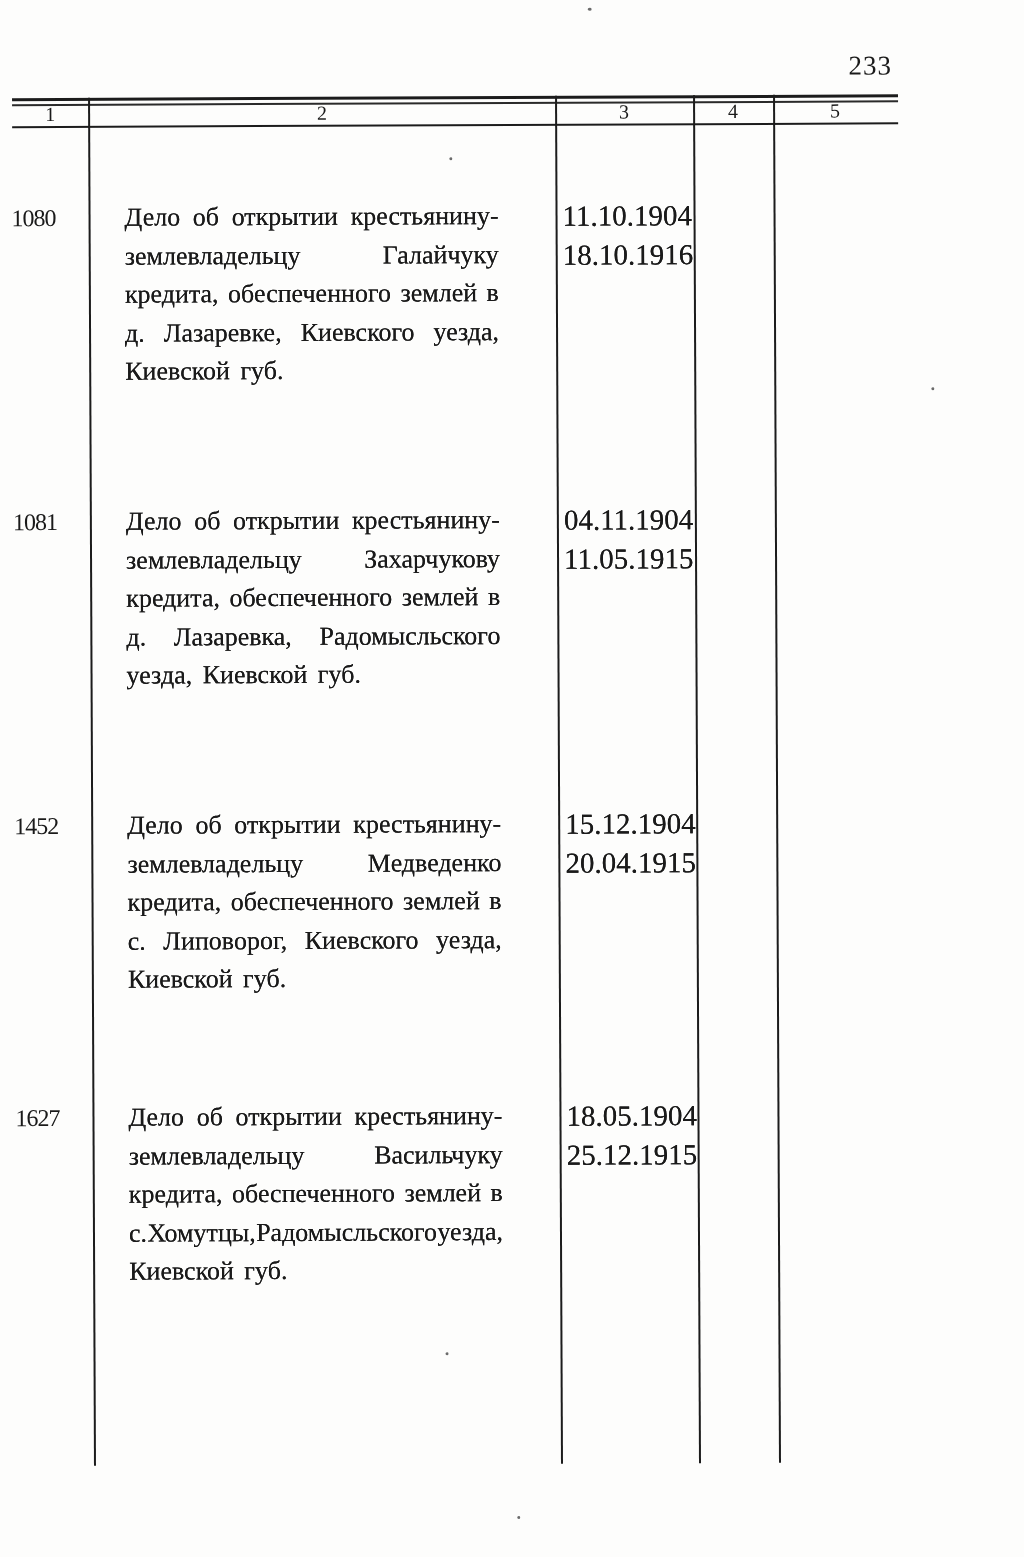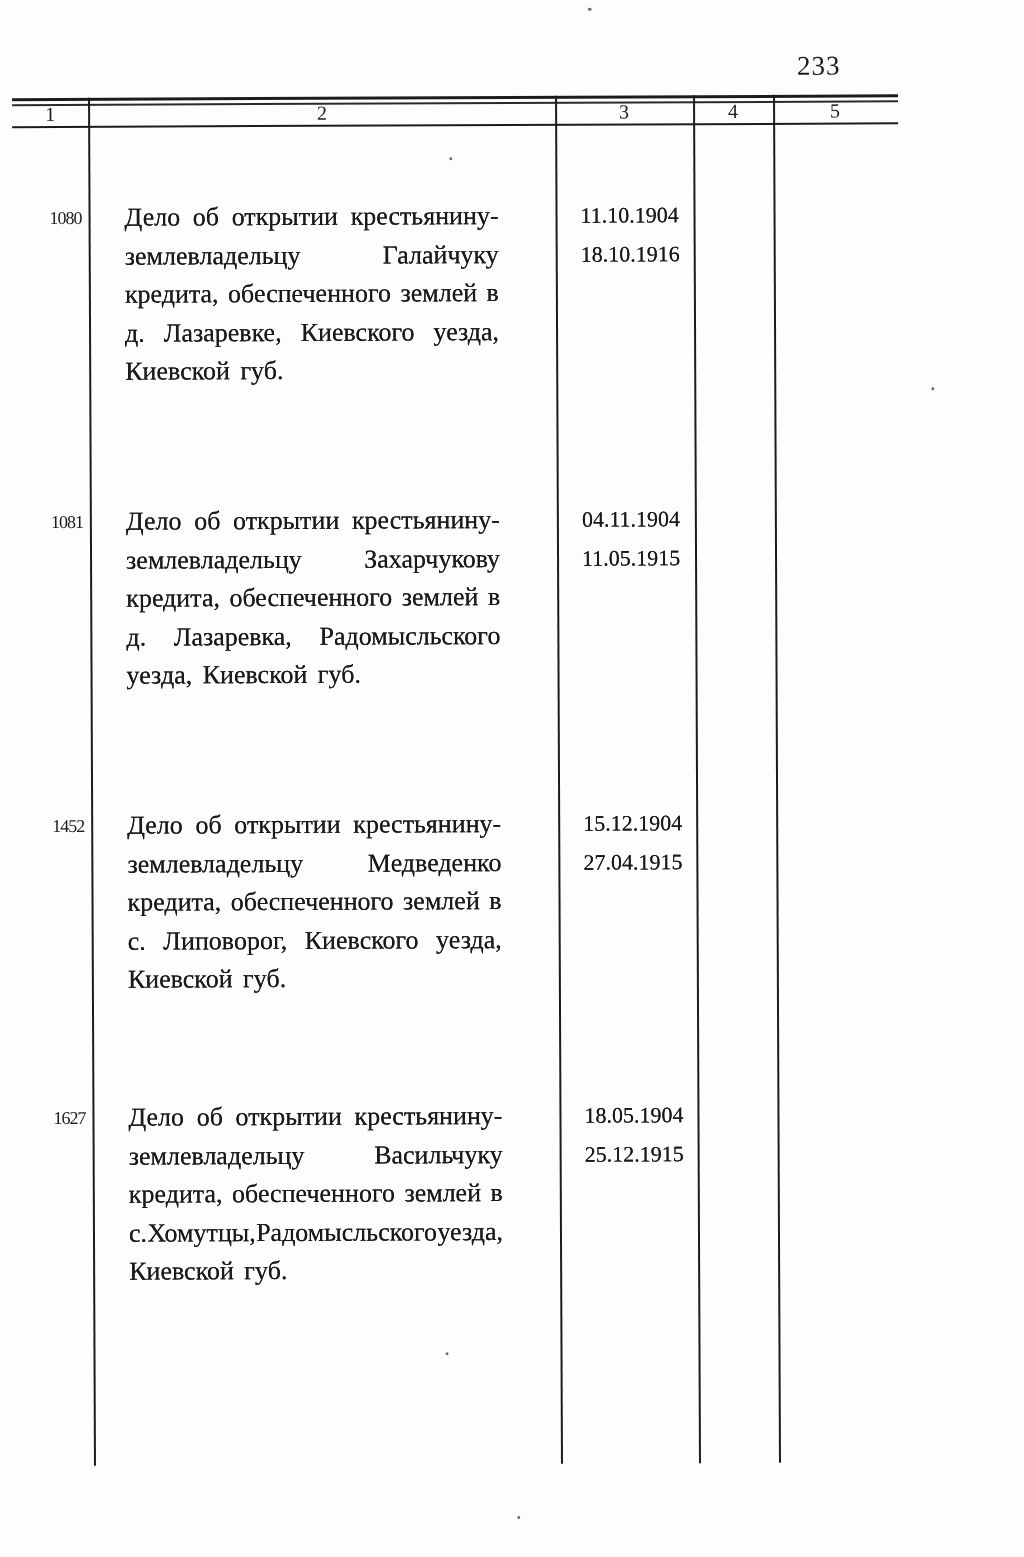--- a/index.html
+++ b/index.html
@@ -11,52 +11,52 @@
     overflow:hidden;
     position:relative;
   }
   .scan{
     position:absolute;inset:0;
     transform:rotate(-0.25deg);
     transform-origin:50% 50%;
   }
   .page-number{
     position:absolute;top:52px;left:800px;width:95px;
-    text-align:left;font-size:27px;letter-spacing:1px;
+    text-align:right;font-size:27px;letter-spacing:1px;
   }
   
   .hline{position:absolute;left:15px;width:886px;background:#1c1c1c;}
   .hline.top1{top:96px;height:3px;}
   .hline.top2{top:102px;height:1.5px;background:#2a2a2a;}
   .hline.headbottom{top:124px;height:2px;}
   .vline{position:absolute;top:96px;height:1368px;width:2px;background:#1c1c1c;}
   .v1{left:91px;} .v2{left:558px;} .v3{left:696px;} .v4{left:776px;}
   
   .colhead{
     position:absolute;top:101px;font-size:20px;
     transform:translateX(-50%);
   }
   .ch1{left:53px;} .ch2{left:325px;} .ch3{left:627px;} .ch4{left:736px;} .ch5{left:838px;}
   
   .row{position:absolute;left:0;width:1024px;}
   .row-num{
     position:absolute;left:14px;top:0;width:70px;
-    text-align:right;font-size:18px;line-height:38.5px;
+    text-align:left;font-size:24px;line-height:38.5px;
     letter-spacing:-1px;
   }
   .row-desc{
     position:absolute;left:127px;top:0;width:374px;
     font-size:26px;line-height:38.5px;
     text-shadow:0 0 0.4px #1a1a1a;
   }
   .jline{display:flex;justify-content:space-between;white-space:nowrap;}
   .lline{text-align:left;word-spacing:4px;}
   .row-dates{
-    position:absolute;left:583px;top:0;width:132px;
-    font-size:22px;line-height:38.5px;
+    position:absolute;left:565px;top:0;width:132px;
+    font-size:29px;line-height:38.5px;
     text-shadow:0 0 0.4px #1a1a1a;
     font-family:Liberation Serif, serif;
   }
   .r0{top:197px;} .r1{top:501px;} .r2{top:805px;} .r3{top:1097px;}
   
   .speck{position:absolute;background:#6b6b6b;border-radius:50%;}
 </style>
 </head>
 <body>
 
@@ -165,21 +165,21 @@
       <div class="jline">
           <span>с.</span>
           <span>Липоворог,</span>
           <span>Киевского</span>
           <span>уезда,</span>
         </div>
       <div class="lline">Киевской губ.</div>
     </div>
     <div class="row-dates">
       <div>15.12.1904</div>
-      <div>27.04.1915</div>
+      <div>20.04.1915</div>
     </div>
   </div>
 
   <div class="row r3">
     <div class="row-num">1627</div>
     <div class="row-desc">
       <div class="jline">
           <span>Дело</span>
           <span>об</span>
           <span>открытии</span>

